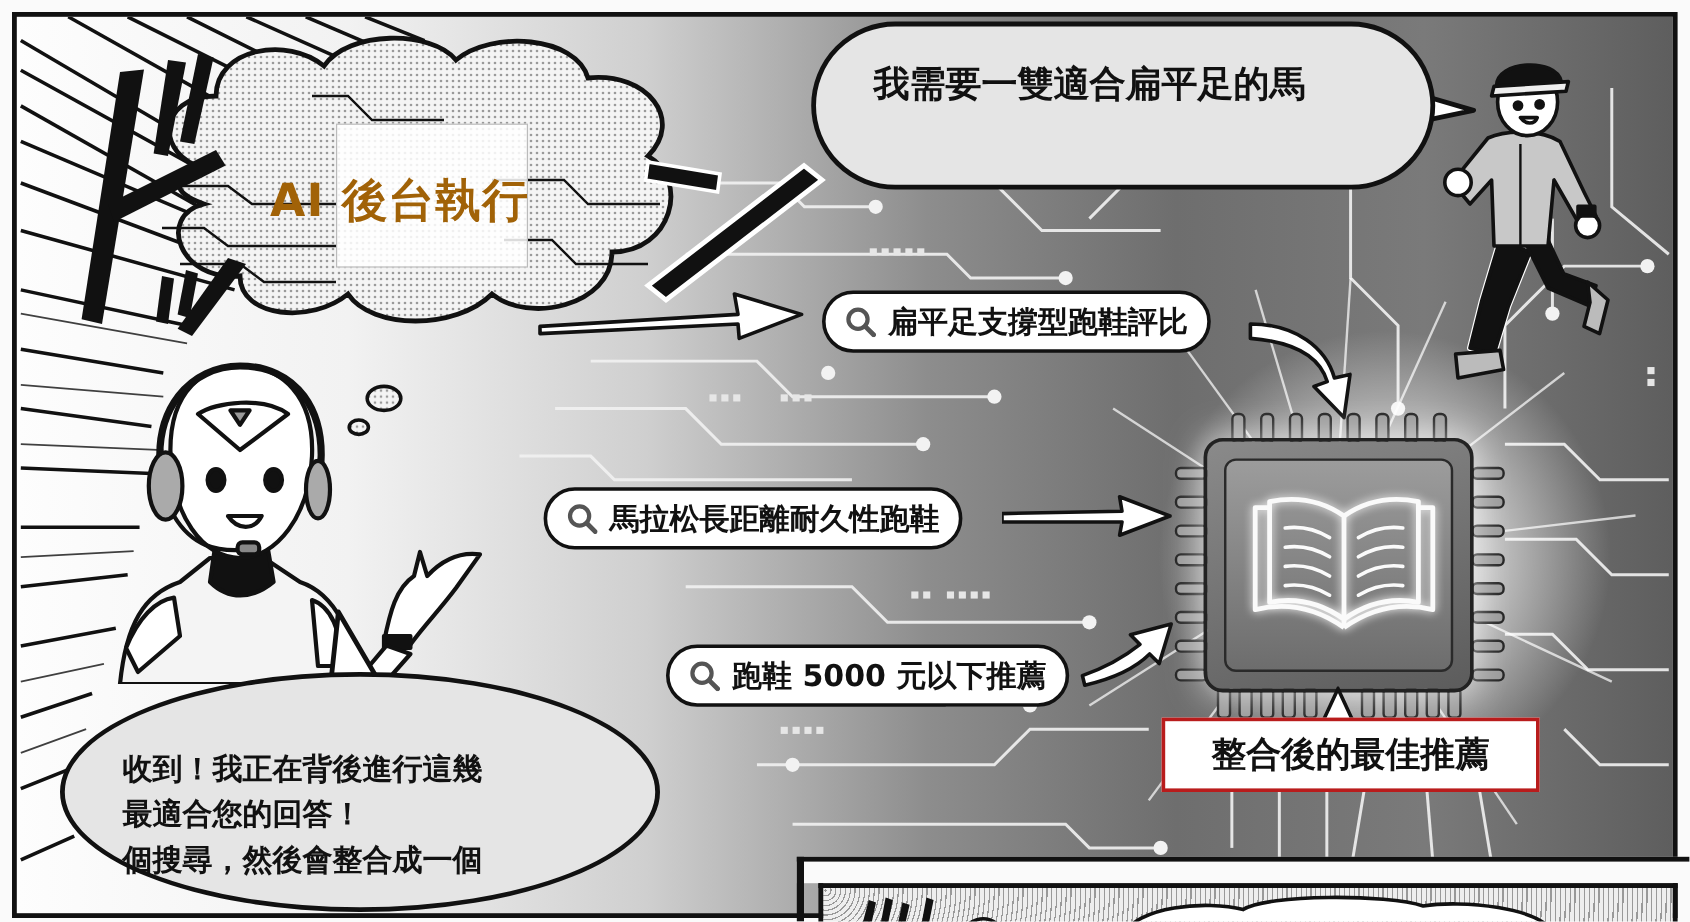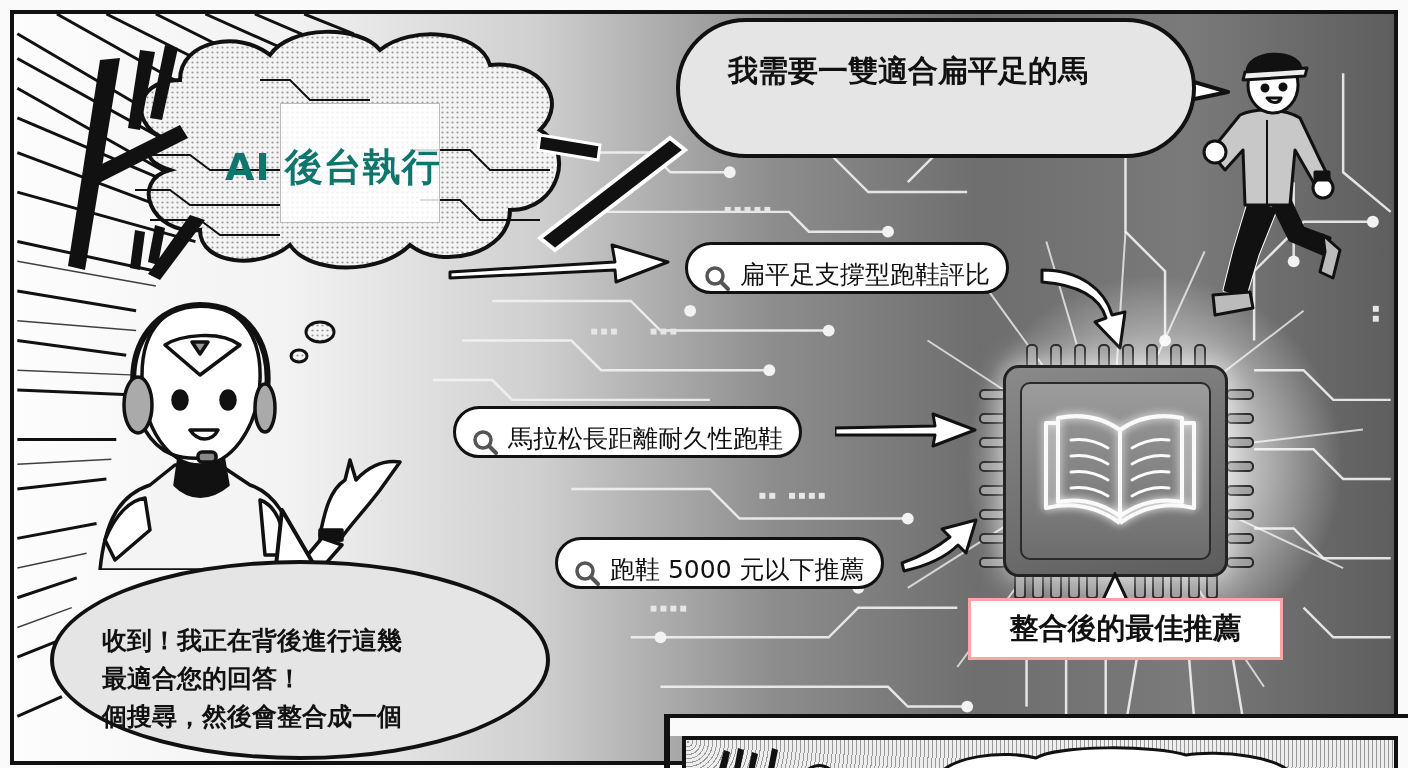--- a/index.html
+++ b/index.html
@@ -14,21 +14,21 @@
   .speedlines { position: absolute; left: 0; top: 0; width: 100%; height: 100%; }
   .circuit { position: absolute; left: 0; top: 0; width: 100%; height: 100%; }
 
   .glow {
     position: absolute; left: 930px; top: 250px; width: 420px; height: 400px;
     background: radial-gradient(circle, rgba(255,255,255,0.95) 0%, rgba(255,255,255,0.6) 30%, rgba(255,255,255,0) 65%);
   }
 
   .thought-cloud { position: absolute; left: 110px; top: 20px; width: 470px; height: 260px; }
   .thought-title {
-    position: absolute; left: 225px; top: 142px; font-size: 38px; font-weight: bold; color: #0f766e;
+    position: absolute; left: 225px; top: 142px; font-size: 38px; font-weight: bold; color: #a16207;
     letter-spacing: 1px; white-space: nowrap;
   }
   .thought-box {
     position: absolute; left: 280px; top: 103px; width: 160px; height: 120px;
     border: 1px solid #bbb; background: rgba(255,255,255,0.85);
   }
 
   .sfx { position: absolute; }
 
   .bubble {
@@ -39,41 +39,41 @@
     padding: 26px 0 0 48px; font-size: 30px; line-height: 46px;
   }
   .bubble-ai {
     left: 50px; top: 560px; width: 500px; height: 200px; border-radius: 250px / 100px;
     padding: 58px 0 0 48px; font-size: 25px; line-height: 38px;
   }
   .bubble-line { display: block; white-space: nowrap; }
 
   .query-pill {
     position: absolute; background: #fff; border: 3px solid #111; border-radius: 26px;
-    height: 52px; display: flex; align-items: flex-end; padding: 0 16px 0 16px;
-    font-size: 25px; font-weight: normal; color: #111; white-space: nowrap;
+    height: 52px; display: flex; align-items: center; padding: 0 16px 0 16px;
+    font-size: 25px; font-weight: bold; color: #111; white-space: nowrap;
   }
   .query-pill .q-icon { width: 26px; height: 26px; margin-right: 10px; flex: none; }
 
   .chip {
     position: absolute; left: 1003px; top: 365px; width: 225px; height: 212px;
     border: 3px solid #222; border-radius: 16px;
     background: linear-gradient(160deg, #8a8a8a, #5c5c5c);
     box-shadow: 0 0 30px rgba(255,255,255,0.7);
   }
   .chip-inner {
     position: absolute; left: 14px; top: 14px; right: 14px; bottom: 14px;
     border: 2px solid #2a2a2a; border-radius: 10px;
     background: linear-gradient(180deg, #9c9c9c, #6d6d6d);
   }
   .pins { position: absolute; }
 
   .label-box {
     position: absolute; left: 968px; top: 598px; width: 315px; height: 62px;
-    background: #fff; border: 3px solid #fca5a5; font-size: 29px; font-weight: bold; color: #111;
+    background: #fff; border: 3px solid #b91c1c; font-size: 29px; font-weight: bold; color: #111;
     display: flex; align-items: center; justify-content: center; white-space: nowrap;
   }
 
   .char { position: absolute; }
 
   .panel-next {
     position: absolute; left: 682px; top: 736px; width: 716px; height: 40px;
     border: 4px solid #111; border-bottom: none;
     background: repeating-radial-gradient(circle at 2px 2px, #999 0 1px, #eee 1px 4px);
     overflow: hidden;

